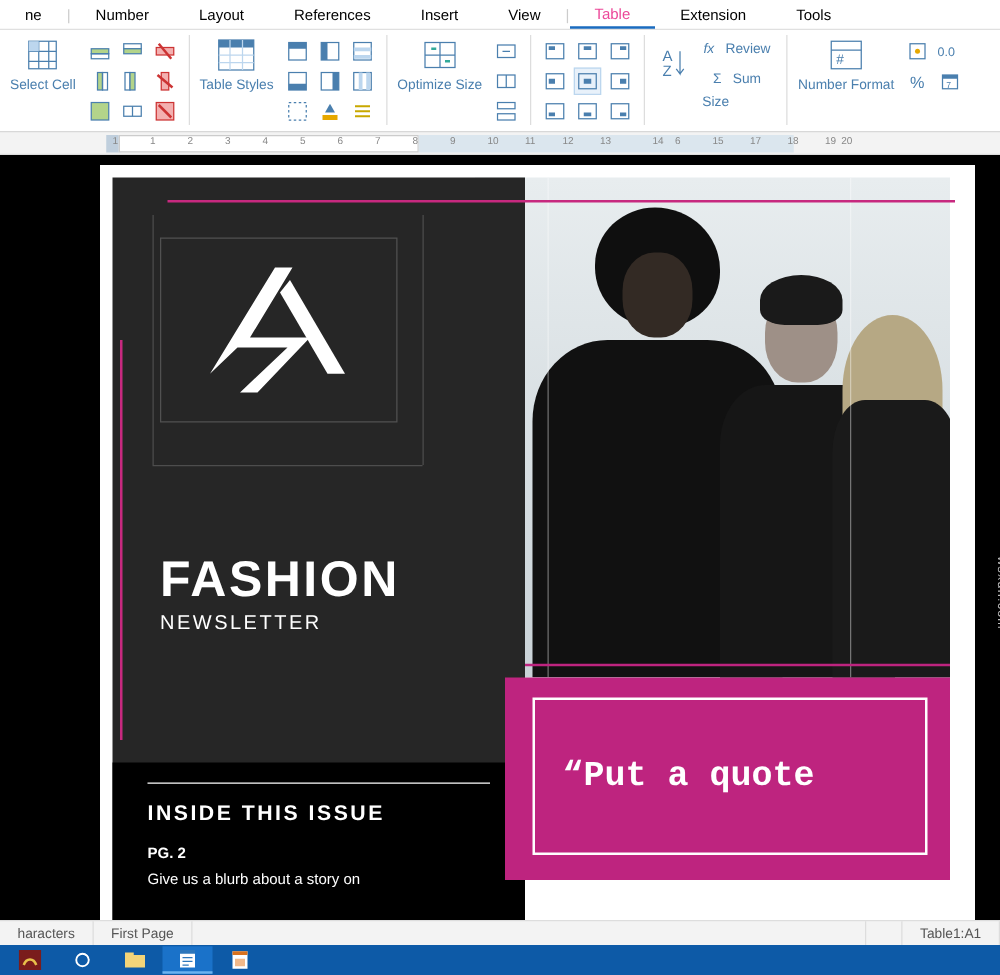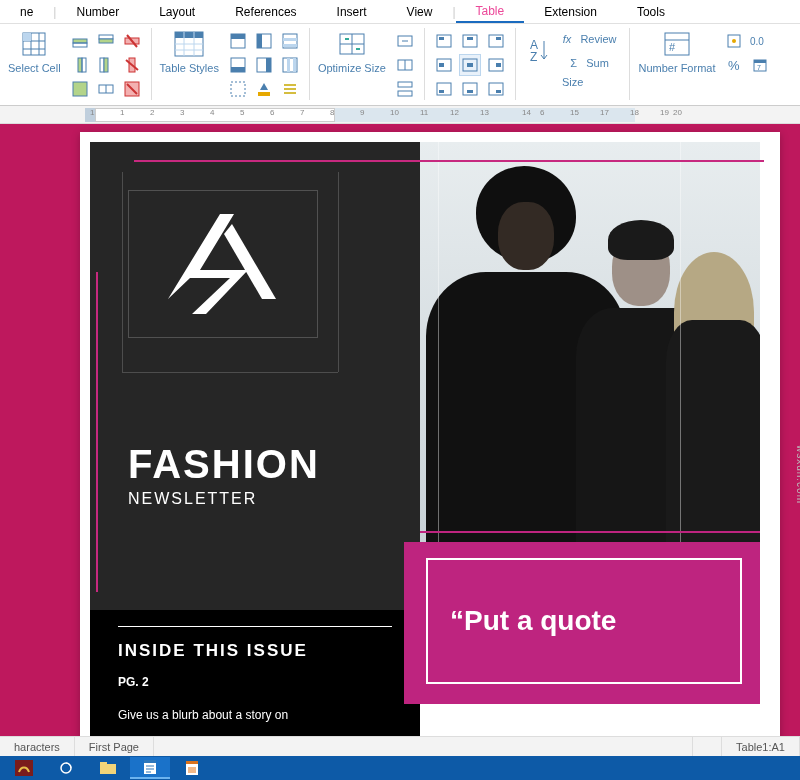--- a/index.html
+++ b/index.html
@@ -20,43 +20,43 @@
 .rlabel { font-size:11px; color:#4a7fae; text-align:center; line-height:1.1; }
 .rvsep { width:1px; height:72px; background:#ddd; margin:0 4px; }
 .ricon.formula { width:auto; padding:0 4px; font-size:11px; color:#4a7fae; gap:3px; }
 
 
 .ruler { height:18px; background:#f3f3f3; position:relative; font-size:8px; color:#888; border-bottom:1px solid #ddd; }
 .ruler .tick { position:absolute; top:2px; }
 .ruler .bar { position:absolute; height:14px; top:2px; }
 
 
-.canvas { position:absolute; top:124px; left:0; right:0; bottom:44px; background:#be185d; overflow:hidden; }
+.canvas { position:absolute; top:124px; left:0; right:0; bottom:44px; background:#000000; overflow:hidden; }
 .page { position:absolute; left:80px; top:8px; width:700px; height:880px; background:#fff; box-shadow:0 2px 8px rgba(0,0,0,.25); }
 
 
 .doc-left { position:absolute; left:10px; top:10px; width:330px; height:620px; background:#262626; color:#fff; }
 .doc-right { position:absolute; left:300px; top:10px; width:380px; height:400px; background:linear-gradient(180deg,#e8edef 0%,#c9d2d7 100%); overflow:hidden; }
 .thinline-h { position:absolute; background:#c7297f; height:2px; }
 .thinline-v { position:absolute; background:#c7297f; width:2px; }
 .greyline-h { position:absolute; background:rgba(255,255,255,.18); height:1px; }
 .greyline-v { position:absolute; background:rgba(255,255,255,.18); width:1px; }
 
 .logo-box { position:absolute; left:38px; top:48px; width:190px; height:148px; border:1px solid rgba(255,255,255,.2); display:flex; align-items:center; justify-content:center; }
 .title-big { position:absolute; left:38px; top:300px; font-size:40px; font-weight:700; letter-spacing:2px; }
 .title-sub { position:absolute; left:38px; top:348px; font-size:16px; letter-spacing:2px; font-weight:300; }
 
 .inside { position:absolute; left:10px; top:478px; width:330px; background:#000; color:#fff; padding:22px 28px 28px; }
 .inside h3 { font-size:17px; letter-spacing:2px; font-weight:700; margin-bottom:14px; }
-.inside .pg { font-size:12px; font-weight:700; margin-bottom:18px; }
+.inside .pg { font-size:12px; font-weight:700; margin-bottom:6px; }
 .inside .blurb { font-size:12px; line-height:1.4; }
 
 .quote-box { position:absolute; left:324px; top:410px; width:356px; height:162px; background:#be247f; }
 .quote-inner { position:absolute; left:346px; top:426px; width:316px; height:126px; border:2px solid #fff; display:flex; align-items:center; padding:0 22px; }
-.quote-inner span { color:#fff; font-size:28px; font-weight:700; font-style:normal; }
+.quote-inner span { color:#fff; font-size:28px; font-weight:700; font-style:normal;font-family:Liberation Mono, monospace; }
 
 
 .fig { position:absolute; background:#222; }
 .head { position:absolute; background:#1a1a1a; border-radius:50%; }
 
 
 .status { position:absolute; left:0; right:0; bottom:24px; height:20px; background:#f3f3f3; display:flex; align-items:center; font-size:11px; color:#555; border-top:1px solid #ddd; }
 .status .cell { padding:0 14px; border-right:1px solid #ddd; height:100%; display:flex; align-items:center; }
 .status .gap { flex:1; }
 .status-icon { width:18px; text-align:center; }

